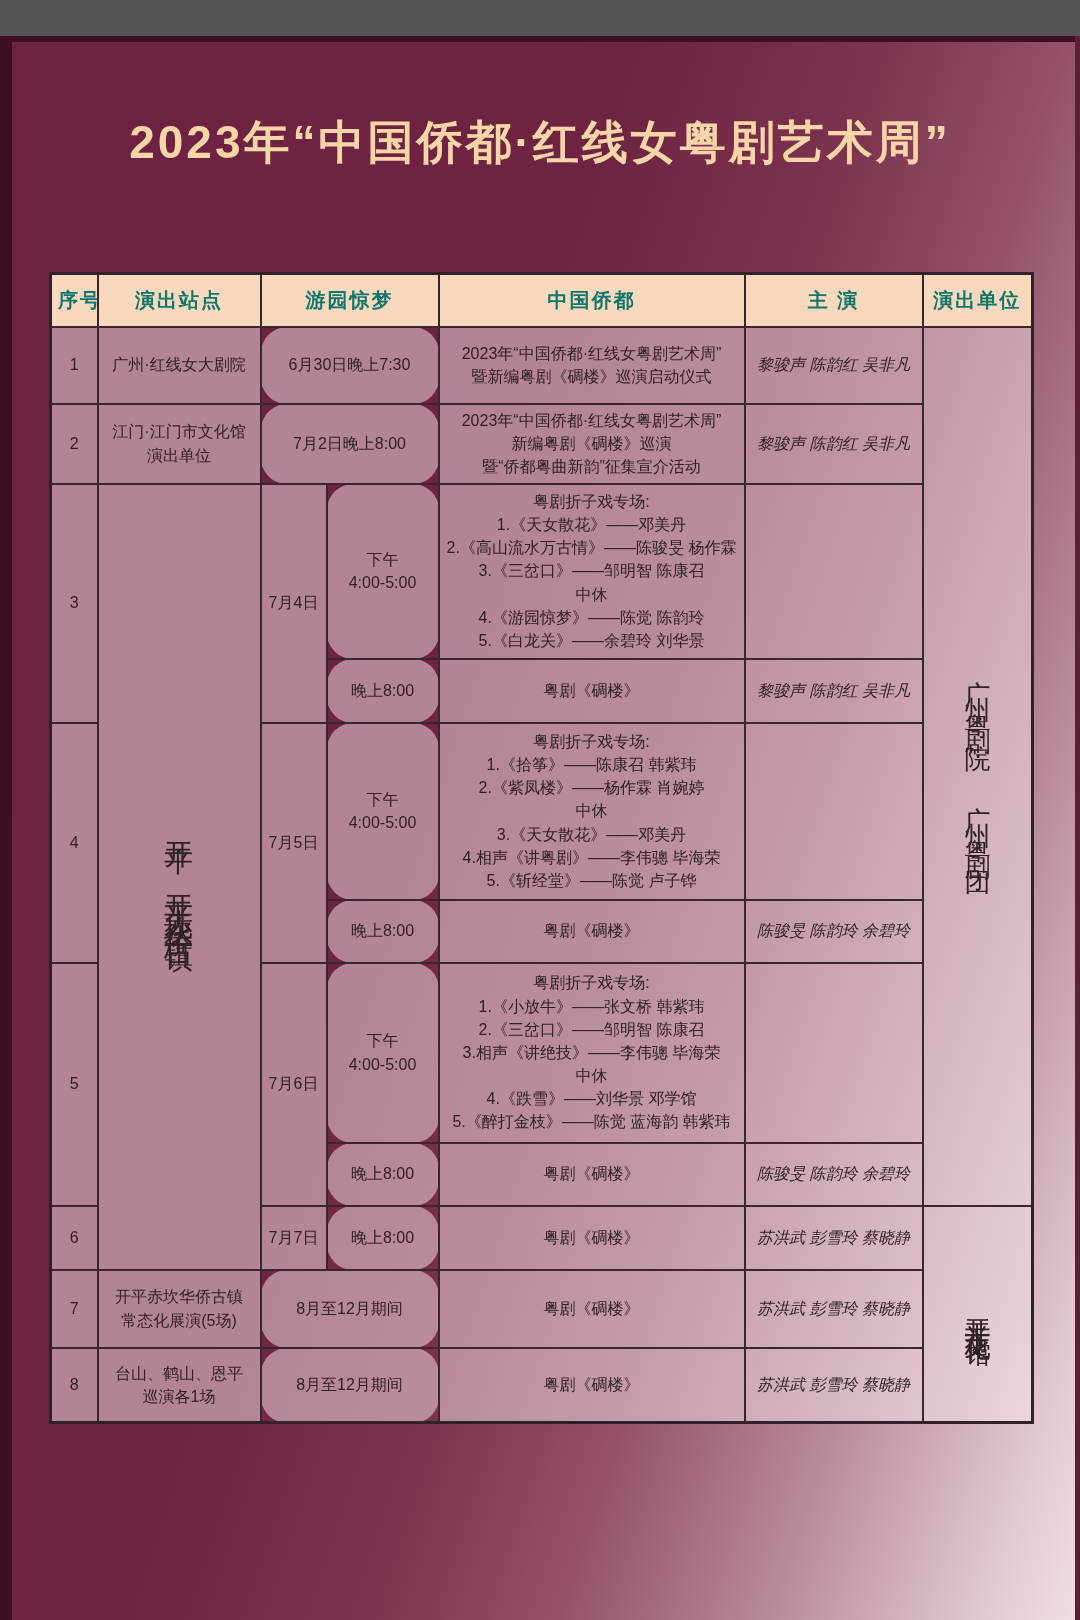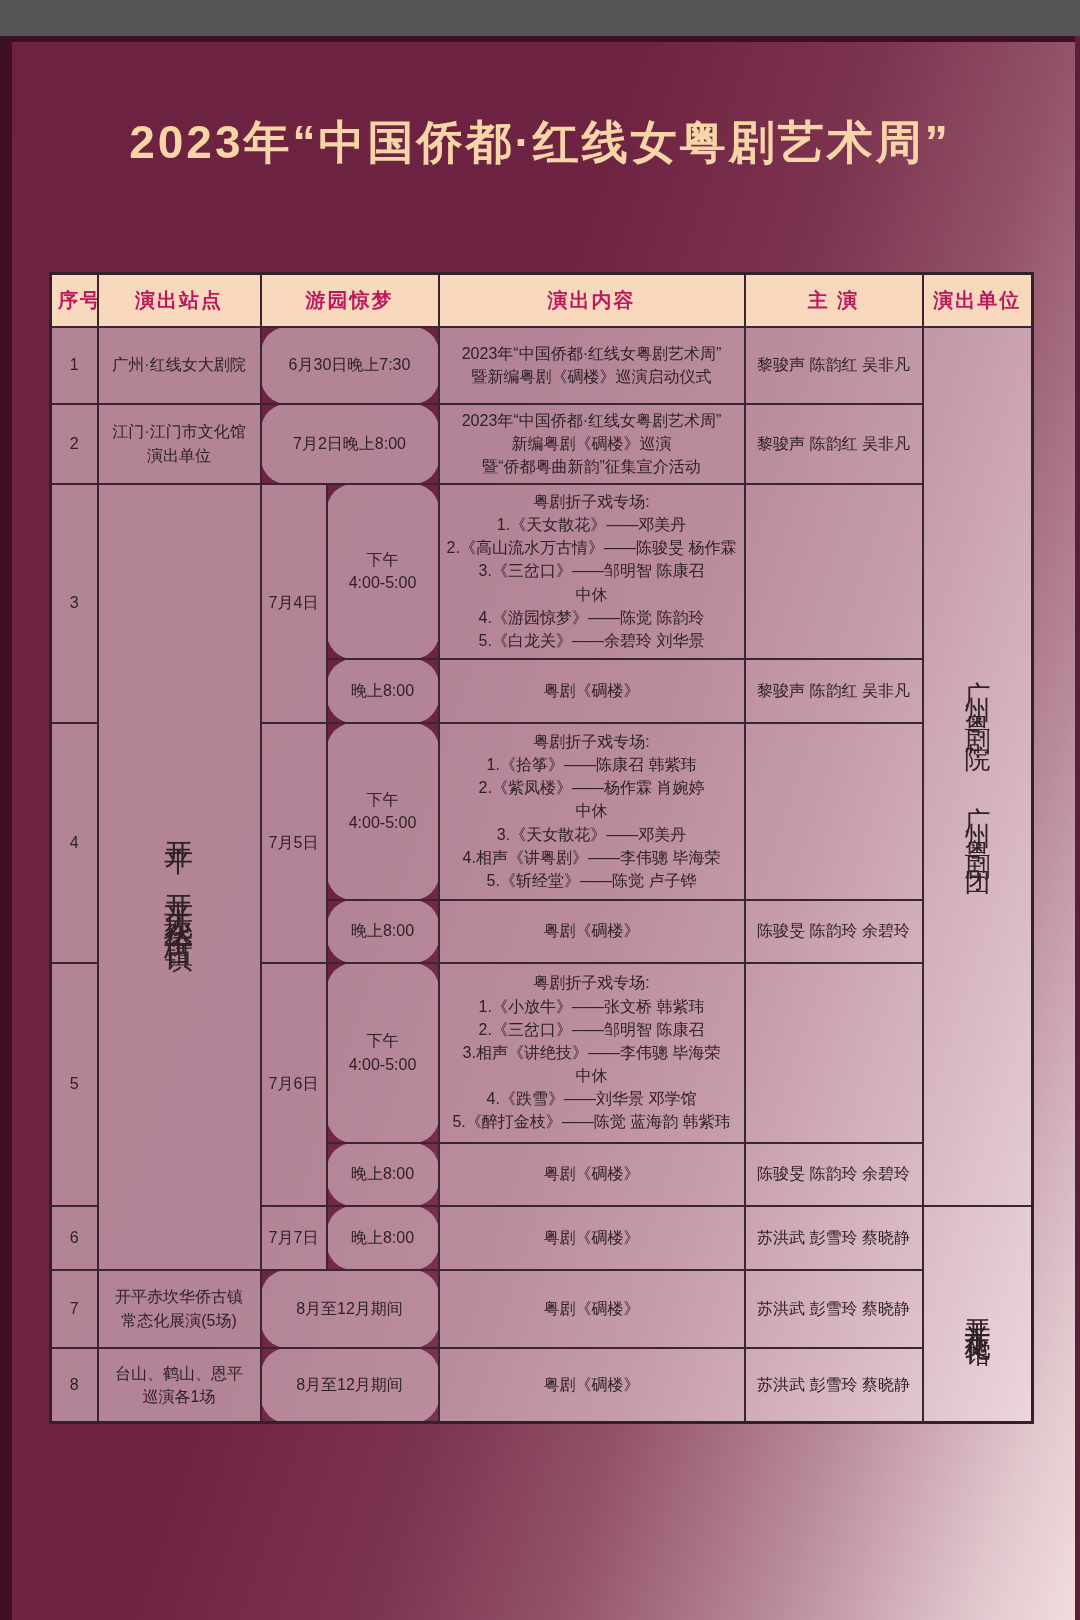--- a/index.html
+++ b/index.html
@@ -34,31 +34,31 @@
     background:rgba(248,229,235,0.50);
     text-align:center;vertical-align:middle;
     padding:4px 6px;
     font-size:16px;line-height:1.45;
     white-space:pre-line;
     overflow:hidden;
   }
   table.sched{border:3px solid #30212b;}
   table.sched th{
     background:#f8d9bd;
-    color:#be185d;font-weight:bold;
+    color:#0f766e;font-weight:bold;
     font-size:20px;letter-spacing:2px;
     white-space:nowrap;
   }
   td.c-no{font-size:18px;}
   td.c-date{font-size:18px;white-space:nowrap;}
   td.c-time{font-size:18px;border-radius:26px;}
   td.c-content-list{
     text-align:left;font-size:15px;line-height:1.45;padding-left:12px;padding-right:6px;
   }
-  td.c-cast{font-size:15.5px;white-space:nowrap;padding:2px;}
+  td.c-cast{font-size:15.5px;white-space:nowrap;padding:2px;font-style:italic;}
   td.c-site{font-size:16px;}
   td.c-vert{padding:0;}
   .vtext{
     display:inline-block;
     writing-mode:vertical-rl;
     text-orientation:upright;
   }
   .v-site{font-size:29px;letter-spacing:7px;}
   .v-unit-g{font-size:26px;letter-spacing:16px;}
   .v-unit-k{font-size:26px;letter-spacing:4px;}
@@ -85,21 +85,21 @@
         <col style="width:306px">
         <col style="width:178px">
         <col style="width:110px">
     </colgroup>
 
     <tbody>
         <tr style="height:53px">
       <th>序号</th>
       <th>演出站点</th>
       <th colspan="2">游园惊梦</th>
-      <th>演出内容</th>
+      <th>中国侨都</th>
       <th>主 演</th>
       <th>演出单位</th>
     </tr>
 
     <tr style="height:77px">
       <td class="c-no">1</td>
       <td class="c-site">广州·红线女大剧院</td>
       <td colspan="2" class="c-time">6月30日晚上7:30</td>
       <td>2023年“中国侨都·红线女粤剧艺术周”
 暨新编粤剧《碉楼》巡演启动仪式</td>

